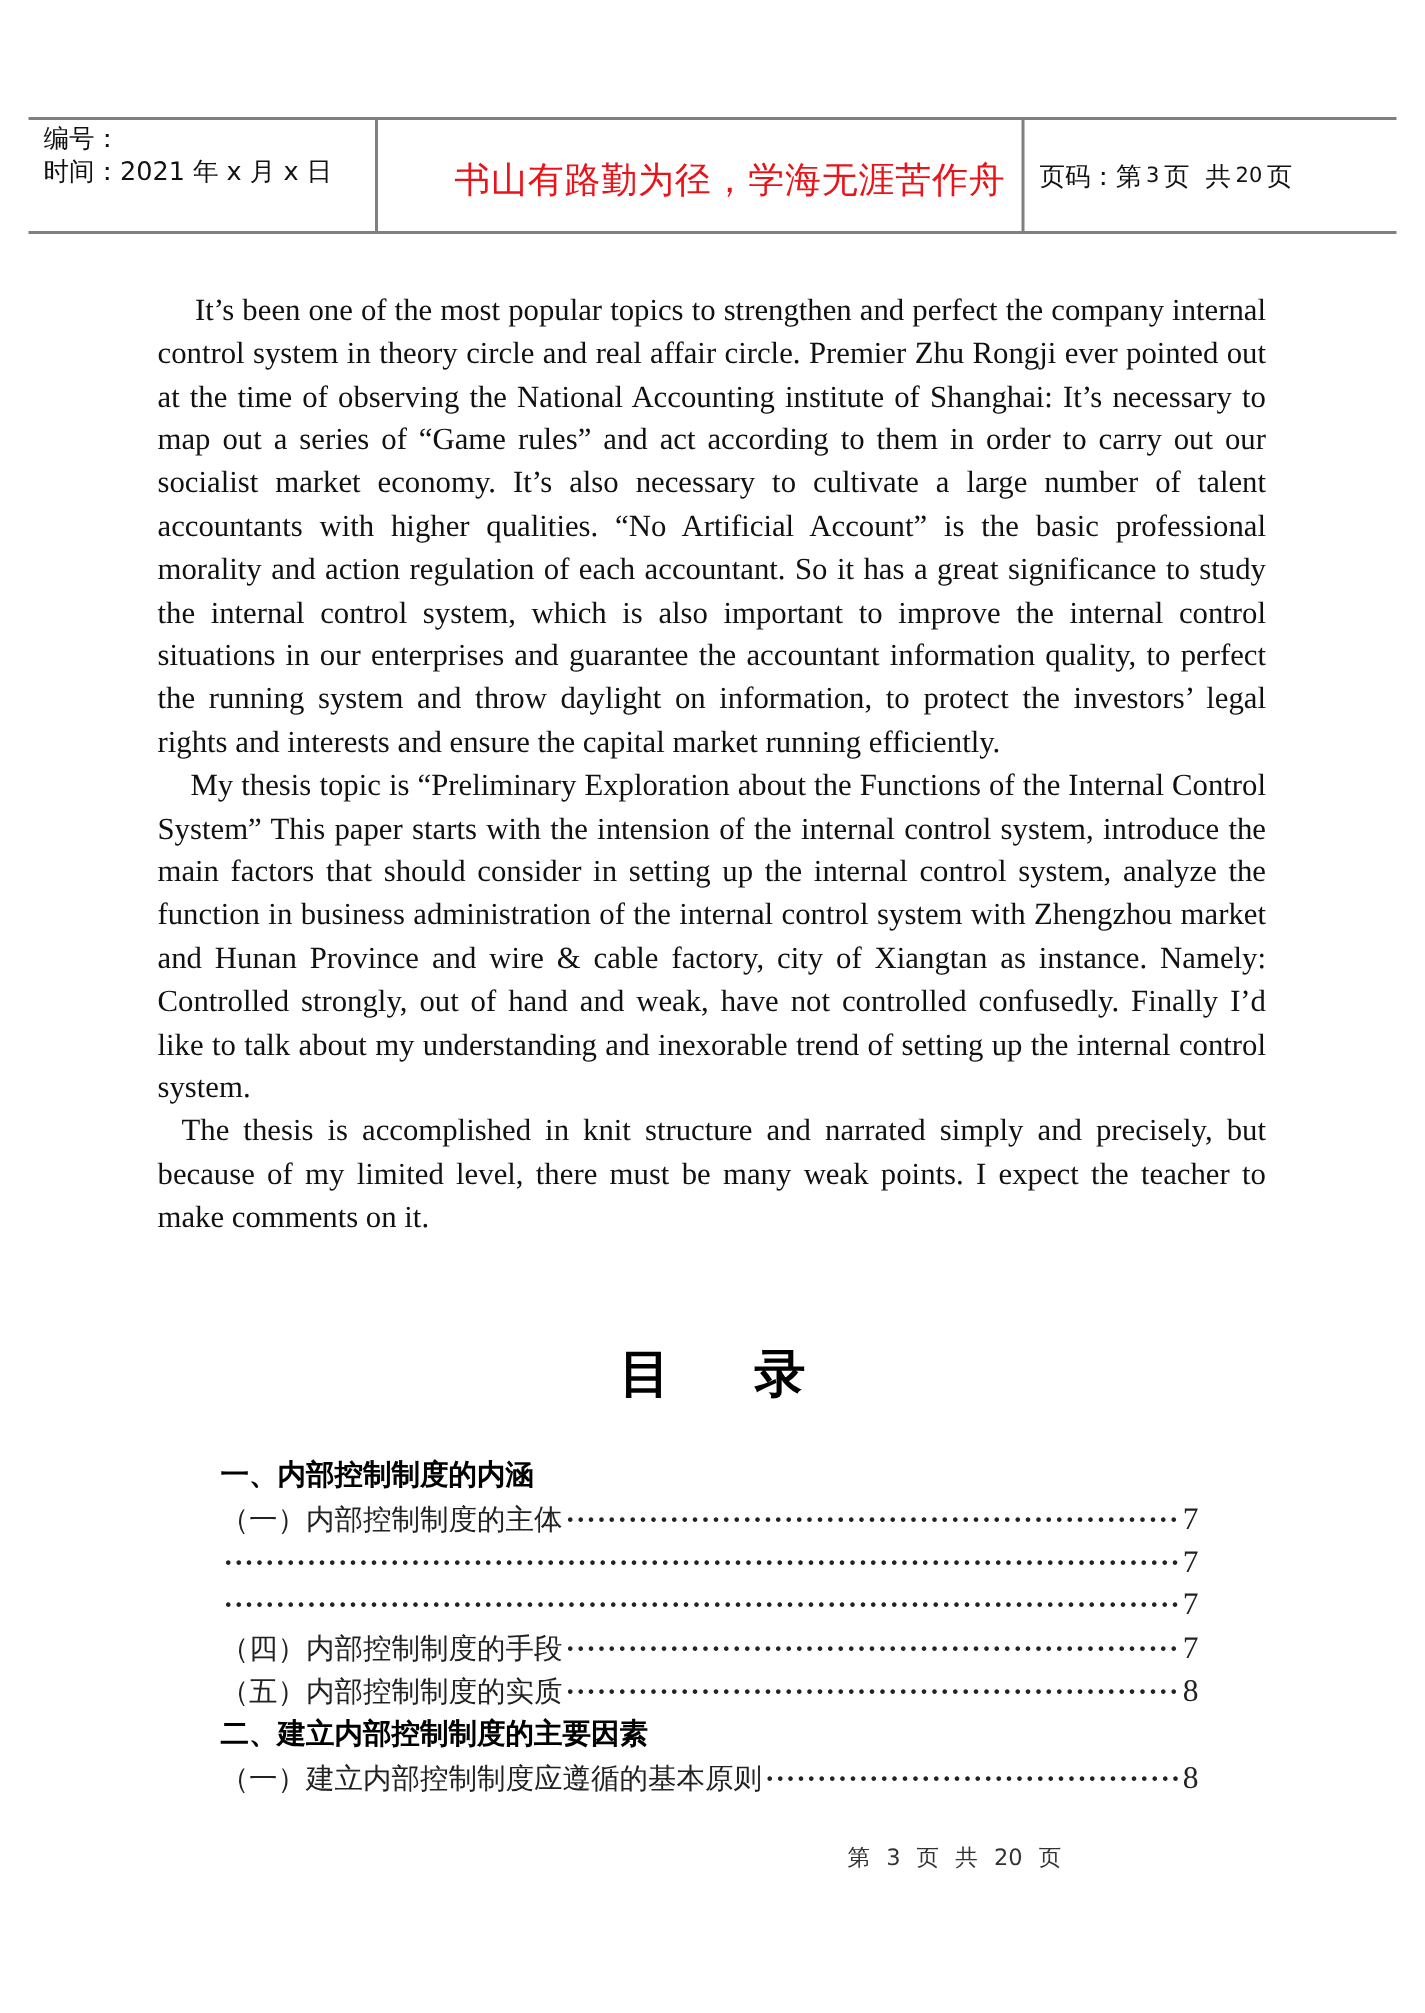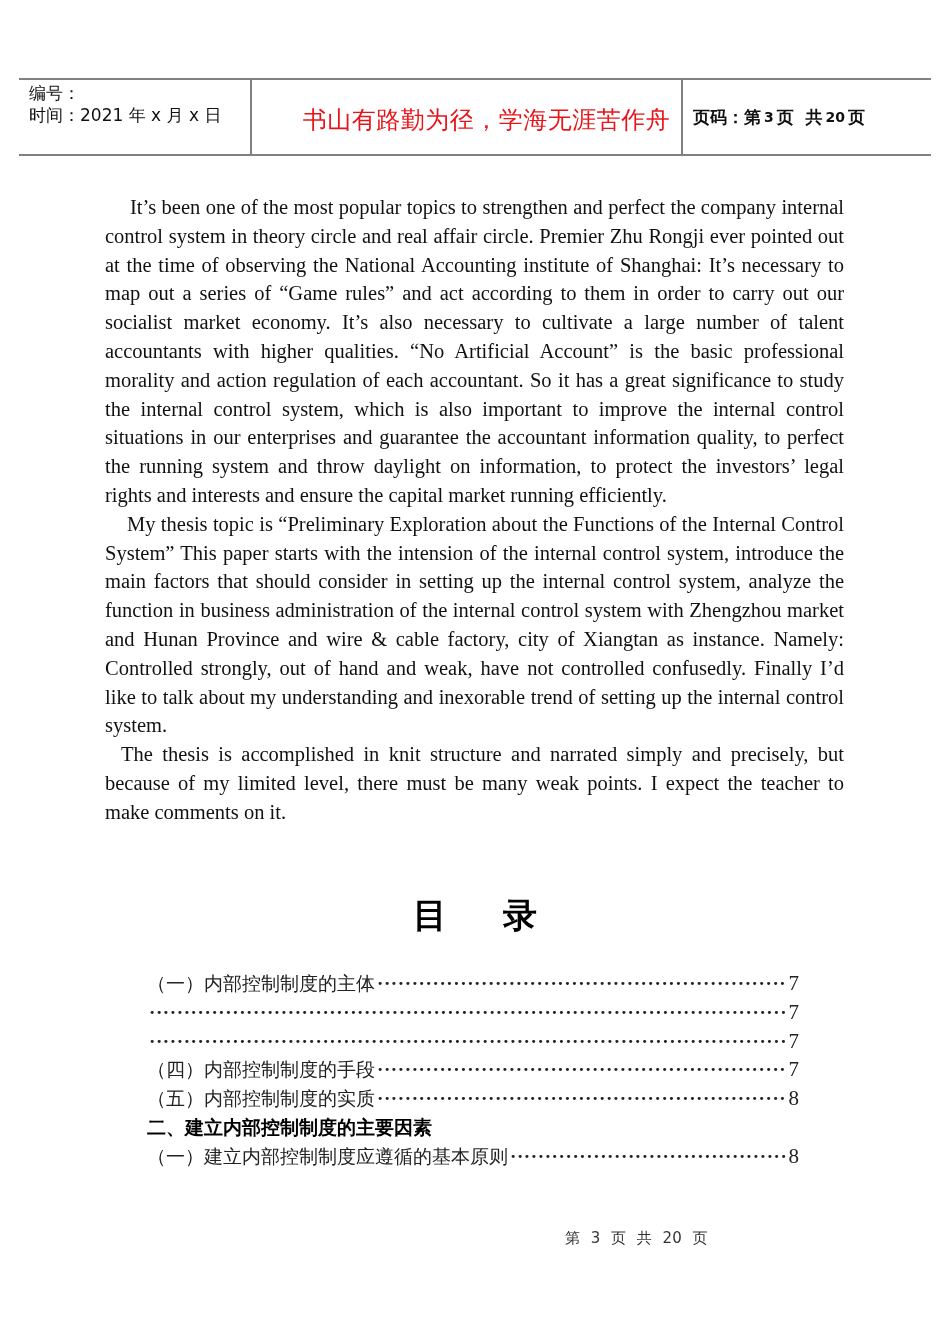--- a/index.html
+++ b/index.html
@@ -63,21 +63,20 @@
   .hdr-page {
     position: absolute;
     left: 674px;
     top: 0;
     height: 74px;
     display: flex;
     align-items: center;
     font-family: "DejaVu Sans", "Liberation Sans", sans-serif;
     font-size: 17px;
     color: #111;
-    font-weight: bold;
   }
   .hdr-page .num { font-size: 14px; margin: 0 3px; }
 
   
   .body-text {
     position: absolute;
     left: 105px;
     top: 193px;
     width: 739px;
     font-family: "Liberation Serif", "DejaVu Serif", serif;
@@ -188,20 +187,23 @@
   <p class="p1">It’s been one of the most popular topics to strengthen and perfect the company internal control system in theory circle and real affair circle. Premier Zhu Rongji ever pointed out at the time of observing the National Accounting institute of Shanghai: It’s necessary to map out a series of “Game rules” and act according to them in order to carry out our socialist market economy. It’s also necessary to cultivate a large number of talent accountants with higher qualities. “No Artificial Account” is the basic professional morality and action regulation of each accountant. So it has a great significance to study the internal control system, which is also important to improve the internal control situations in our enterprises and guarantee the accountant information quality, to perfect the running system and throw daylight on information, to protect the investors’ legal rights and interests and ensure the capital market running efficiently.</p>
   <p class="p2">My thesis topic is “Preliminary Exploration about the Functions of the Internal Control System” This paper starts with the intension of the internal control system, introduce the main factors that should consider in setting up the internal control system, analyze the function in business administration of the internal control system with Zhengzhou market and Hunan Province and wire &amp; cable factory, city of Xiangtan as instance. Namely: Controlled strongly, out of hand and weak, have not controlled confusedly. Finally I’d like to talk about my understanding and inexorable trend of setting up the internal control system.</p>
   <p class="p3">The thesis is accomplished in knit structure and narrated simply and precisely, but because of my limited level, there must be many weak points. I expect the teacher to make comments on it.</p>
 </div>
 
 <div class="toc-title">
   <span>目</span><span class="gap"></span><span>录</span>
 </div>
 
 <div class="toc">
+  <div class="toc-row lvl1">
+    <span>一、内部控制制度的内涵</span>
+  </div>
   <div class="toc-row lvl2">
     <span>（一）内部控制制度的主体</span>
     <span class="lead"></span>
     <span class="pg">7</span>
   </div>
   <div class="toc-row lvl2">
     <span class="lead"></span>
     <span class="pg">7</span>
   </div>
   <div class="toc-row lvl2">

